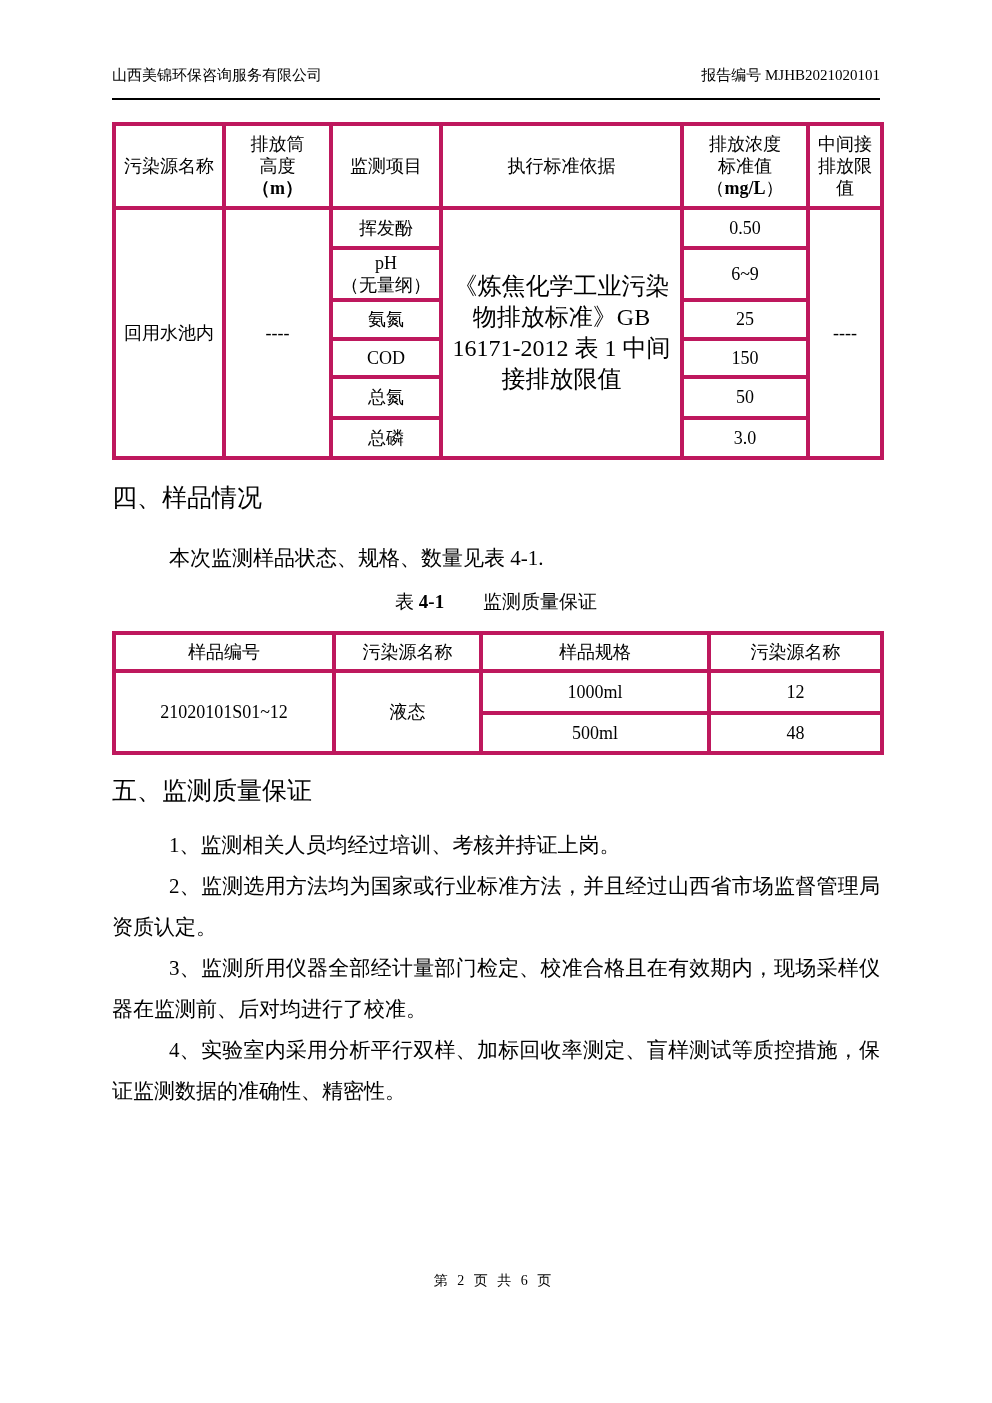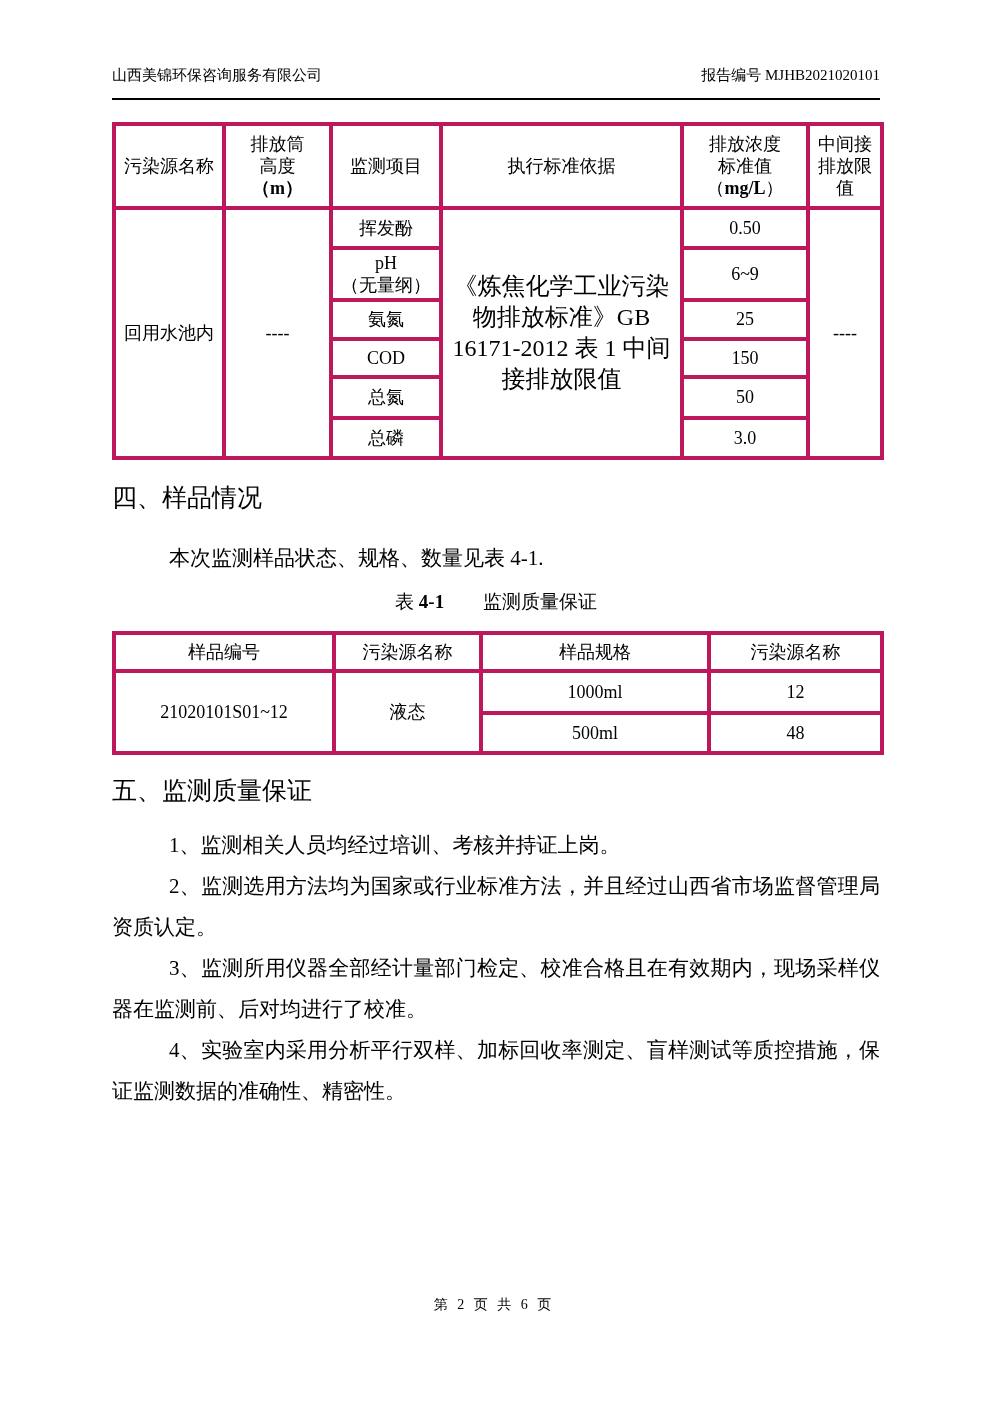--- a/index.html
+++ b/index.html
@@ -84,21 +84,20 @@
   }
 
   
   .page-footer {
     position: absolute;
     left: 0; right: 4px;
     top: 1272px;
     text-align: center;
     font-size: 14px;
     letter-spacing: 3px;
-    margin-top: 24px;
   }
 </style>
 </head>
 <body>
 
 <div class="page">
 
   <div class="doc-header">
     <span>山西美锦环保咨询服务有限公司</span>
     <span>报告编号 MJHB2021020101</span>

